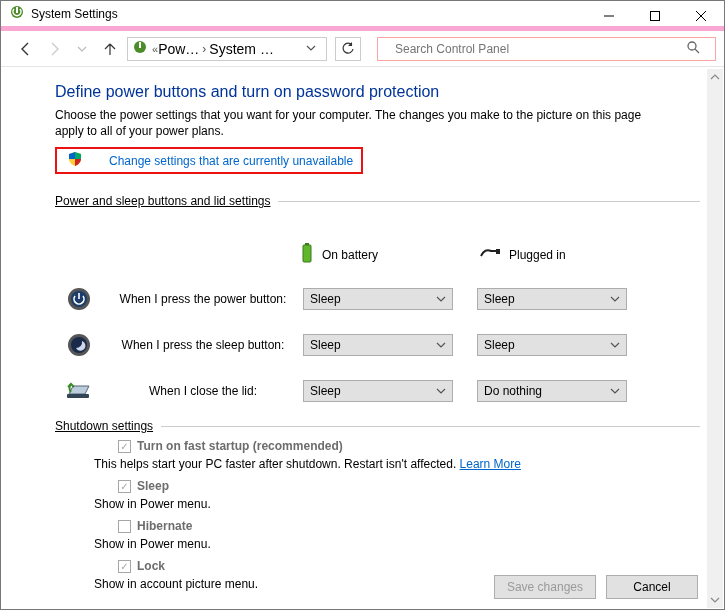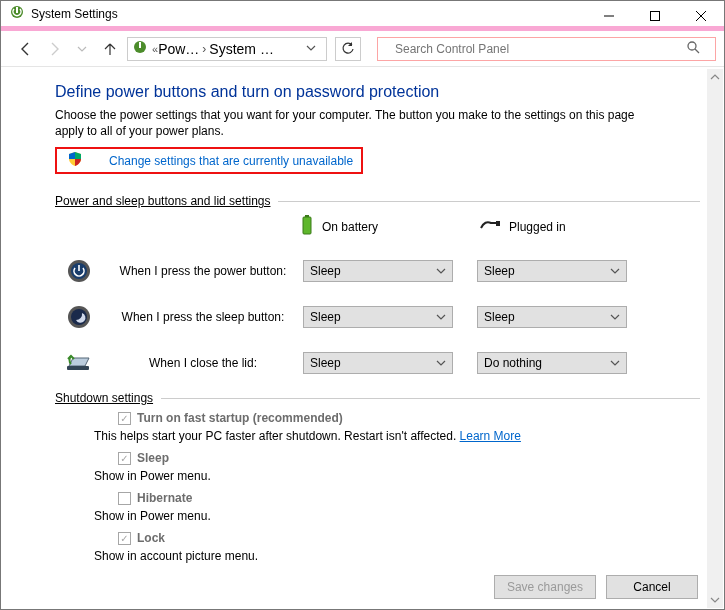--- a/index.html
+++ b/index.html
@@ -150,20 +150,21 @@
   .col-hdr-row {
     display:flex;
     padding-left: 245px;
     margin: 6px 0 10px 0;
     gap: 24px;
   }
   .col-hdr {
     width: 155px;
     display:flex; align-items:center; gap:8px;
     font-size:12px;
+    margin-top:28px;
   }
   .setting-row {
     display:flex;
     align-items:center;
     margin: 18px 0 14px 0;
     text-align: center;
   }
   .setting-row .row-icon {
     width: 28px; height: 28px;
     margin-left: 10px;
@@ -336,21 +337,21 @@
   <div style="position:absolute;bottom:0;" class="sb-btn">
     <svg width="10" height="10">
         <path d="M1 3 L5 7 L9 3" fill="none" stroke="#888" stroke-width="1.2"></path>
       </svg>
   </div>
 </div>
 
 <div class="content">
 
   <h1 class="heading">Define power buttons and turn on password protection</h1>
-  <p class="subdesc">Choose the power settings that you want for your computer. The button you make to the settings on this page apply to all of your power plans.</p>
+  <p class="subdesc">Choose the power settings that you want for your computer. The changes you make to the picture on this page apply to all of your power plans.</p>
 
   <div class="elev-link-wrap">
     <span class="shield">
       <svg width="16" height="16" viewBox="0 0 16 16">
         <path d="M8 1 L14 3 V8 C14 11 11 14 8 15 C5 14 2 11 2 8 V3 Z" fill="#fc3"></path>
         <path d="M8 1 L14 3 V8 L8 8 Z" fill="#0a6"></path>
         <path d="M8 8 L2 8 V3 L8 1 Z" fill="#06c"></path>
         <path d="M8 8 L14 8 C14 11 11 14 8 15 Z" fill="#c22"></path>
       </svg>
     </span>

